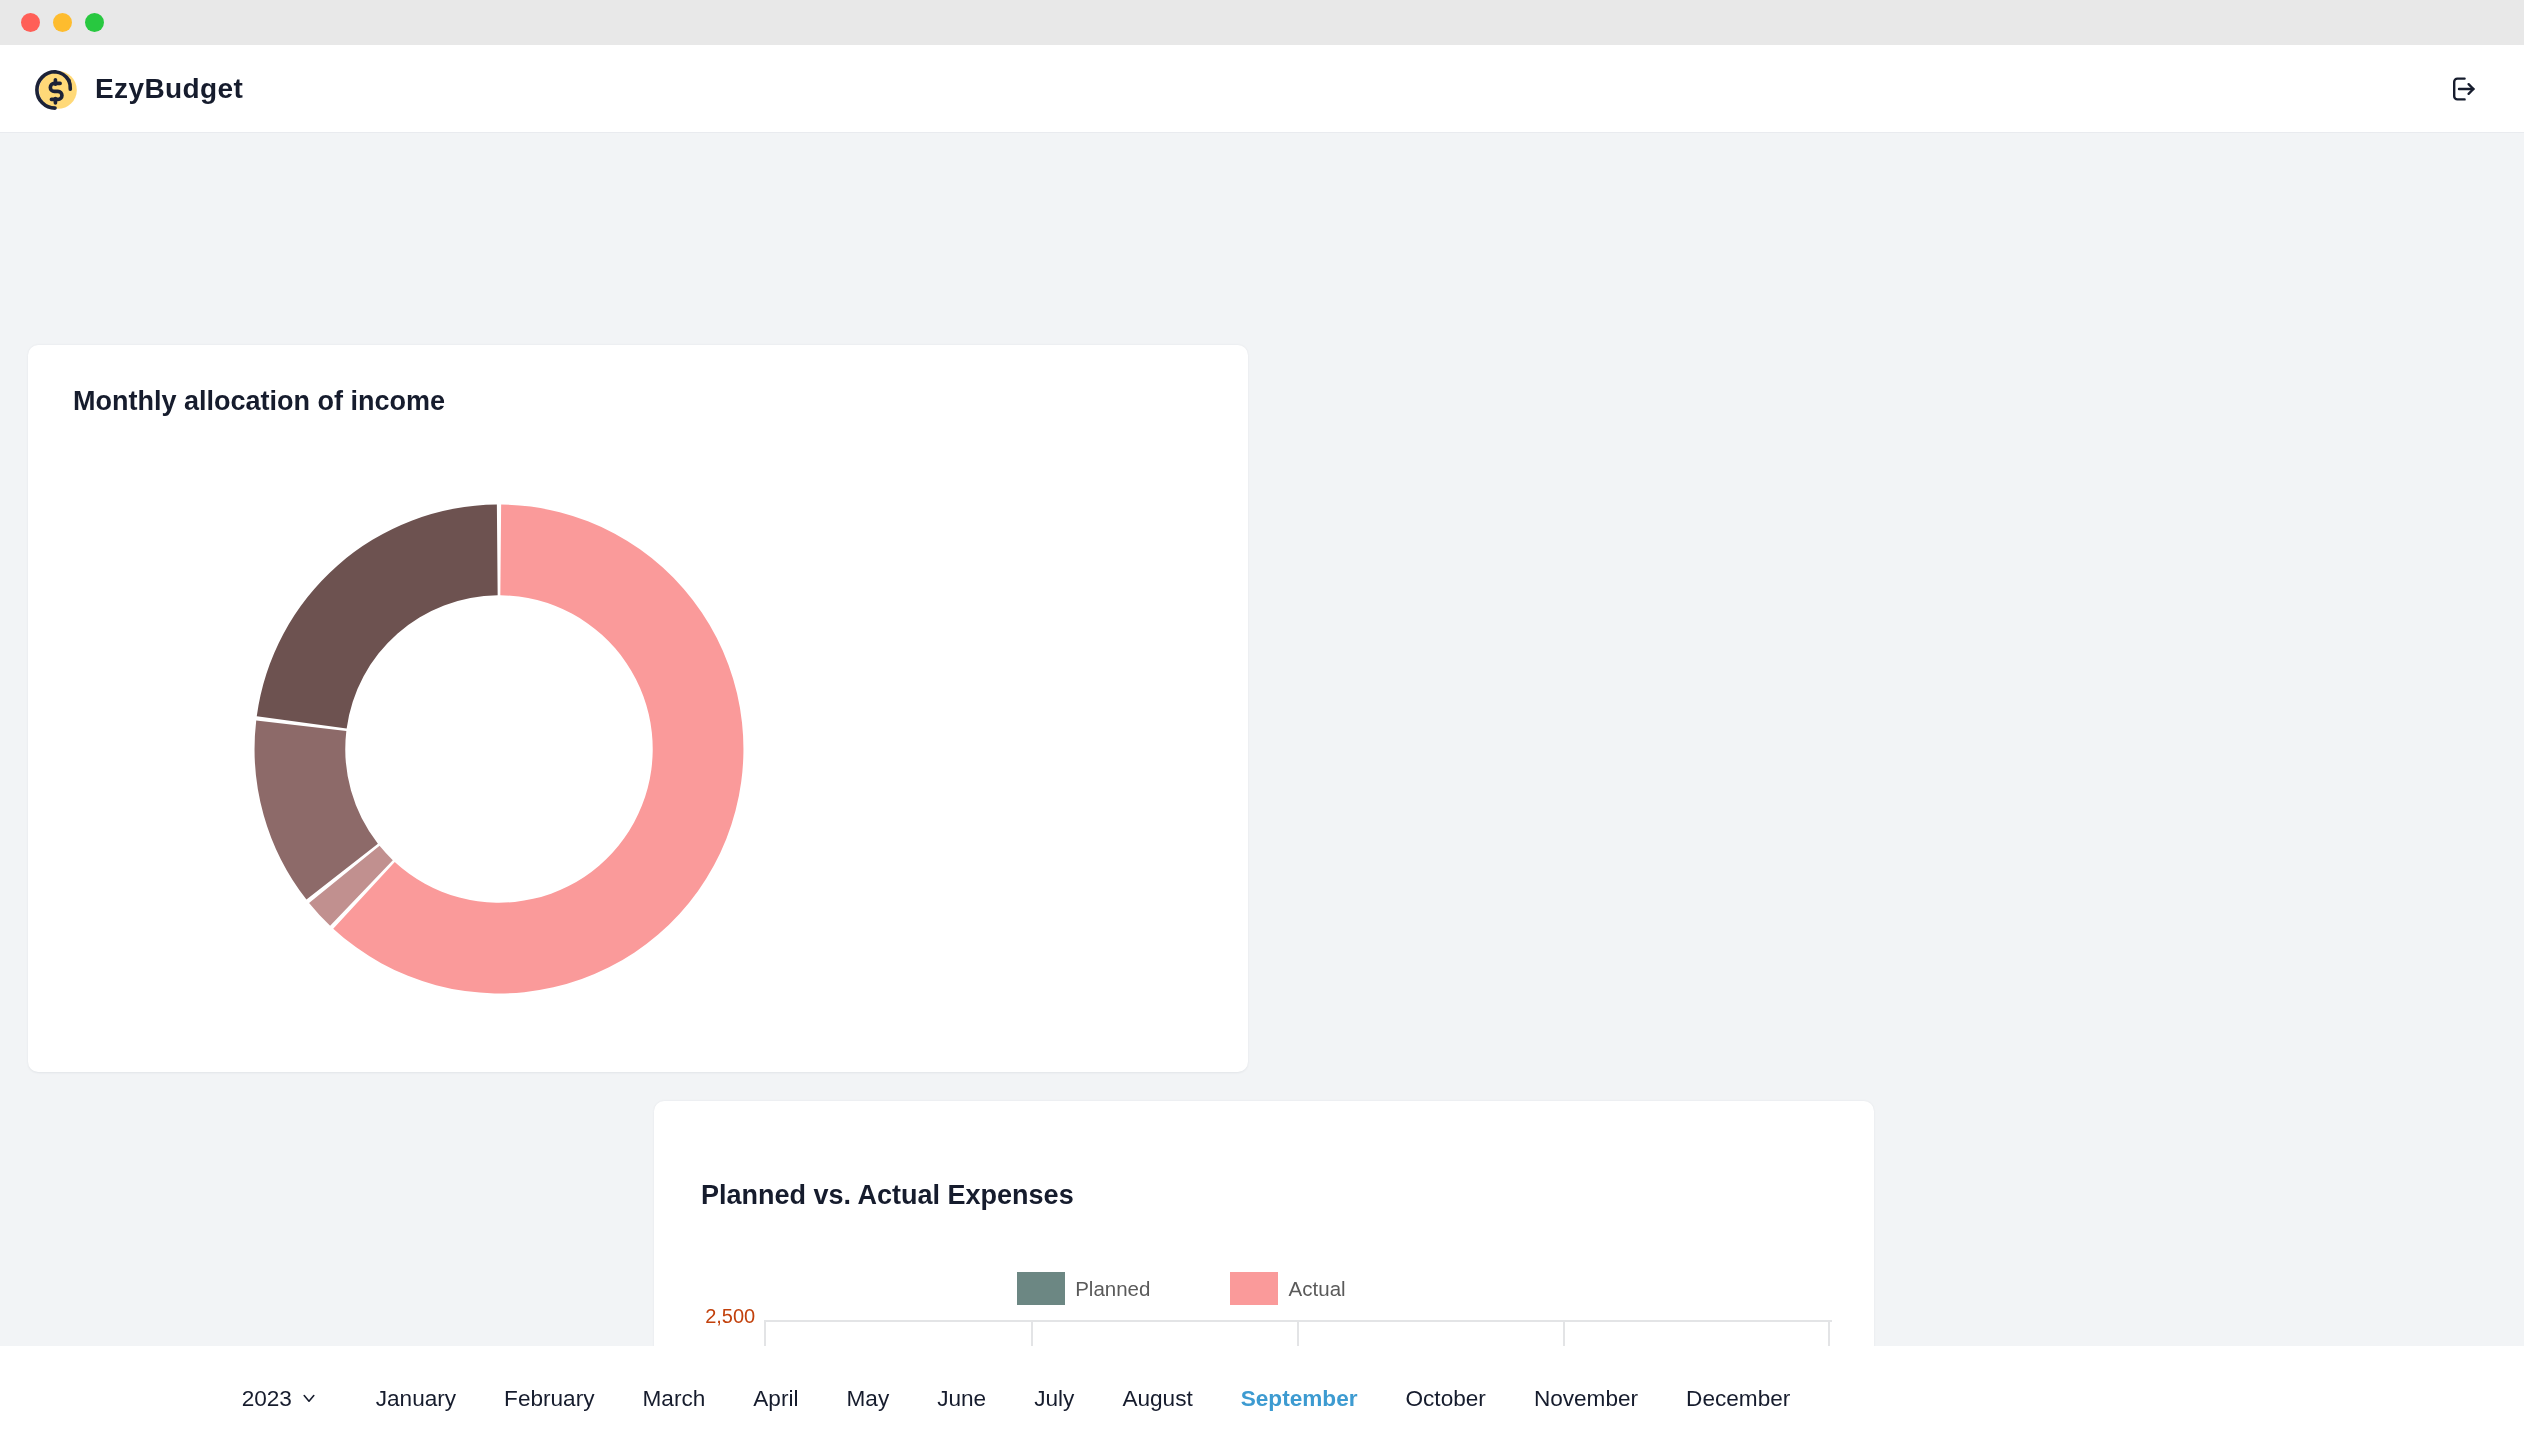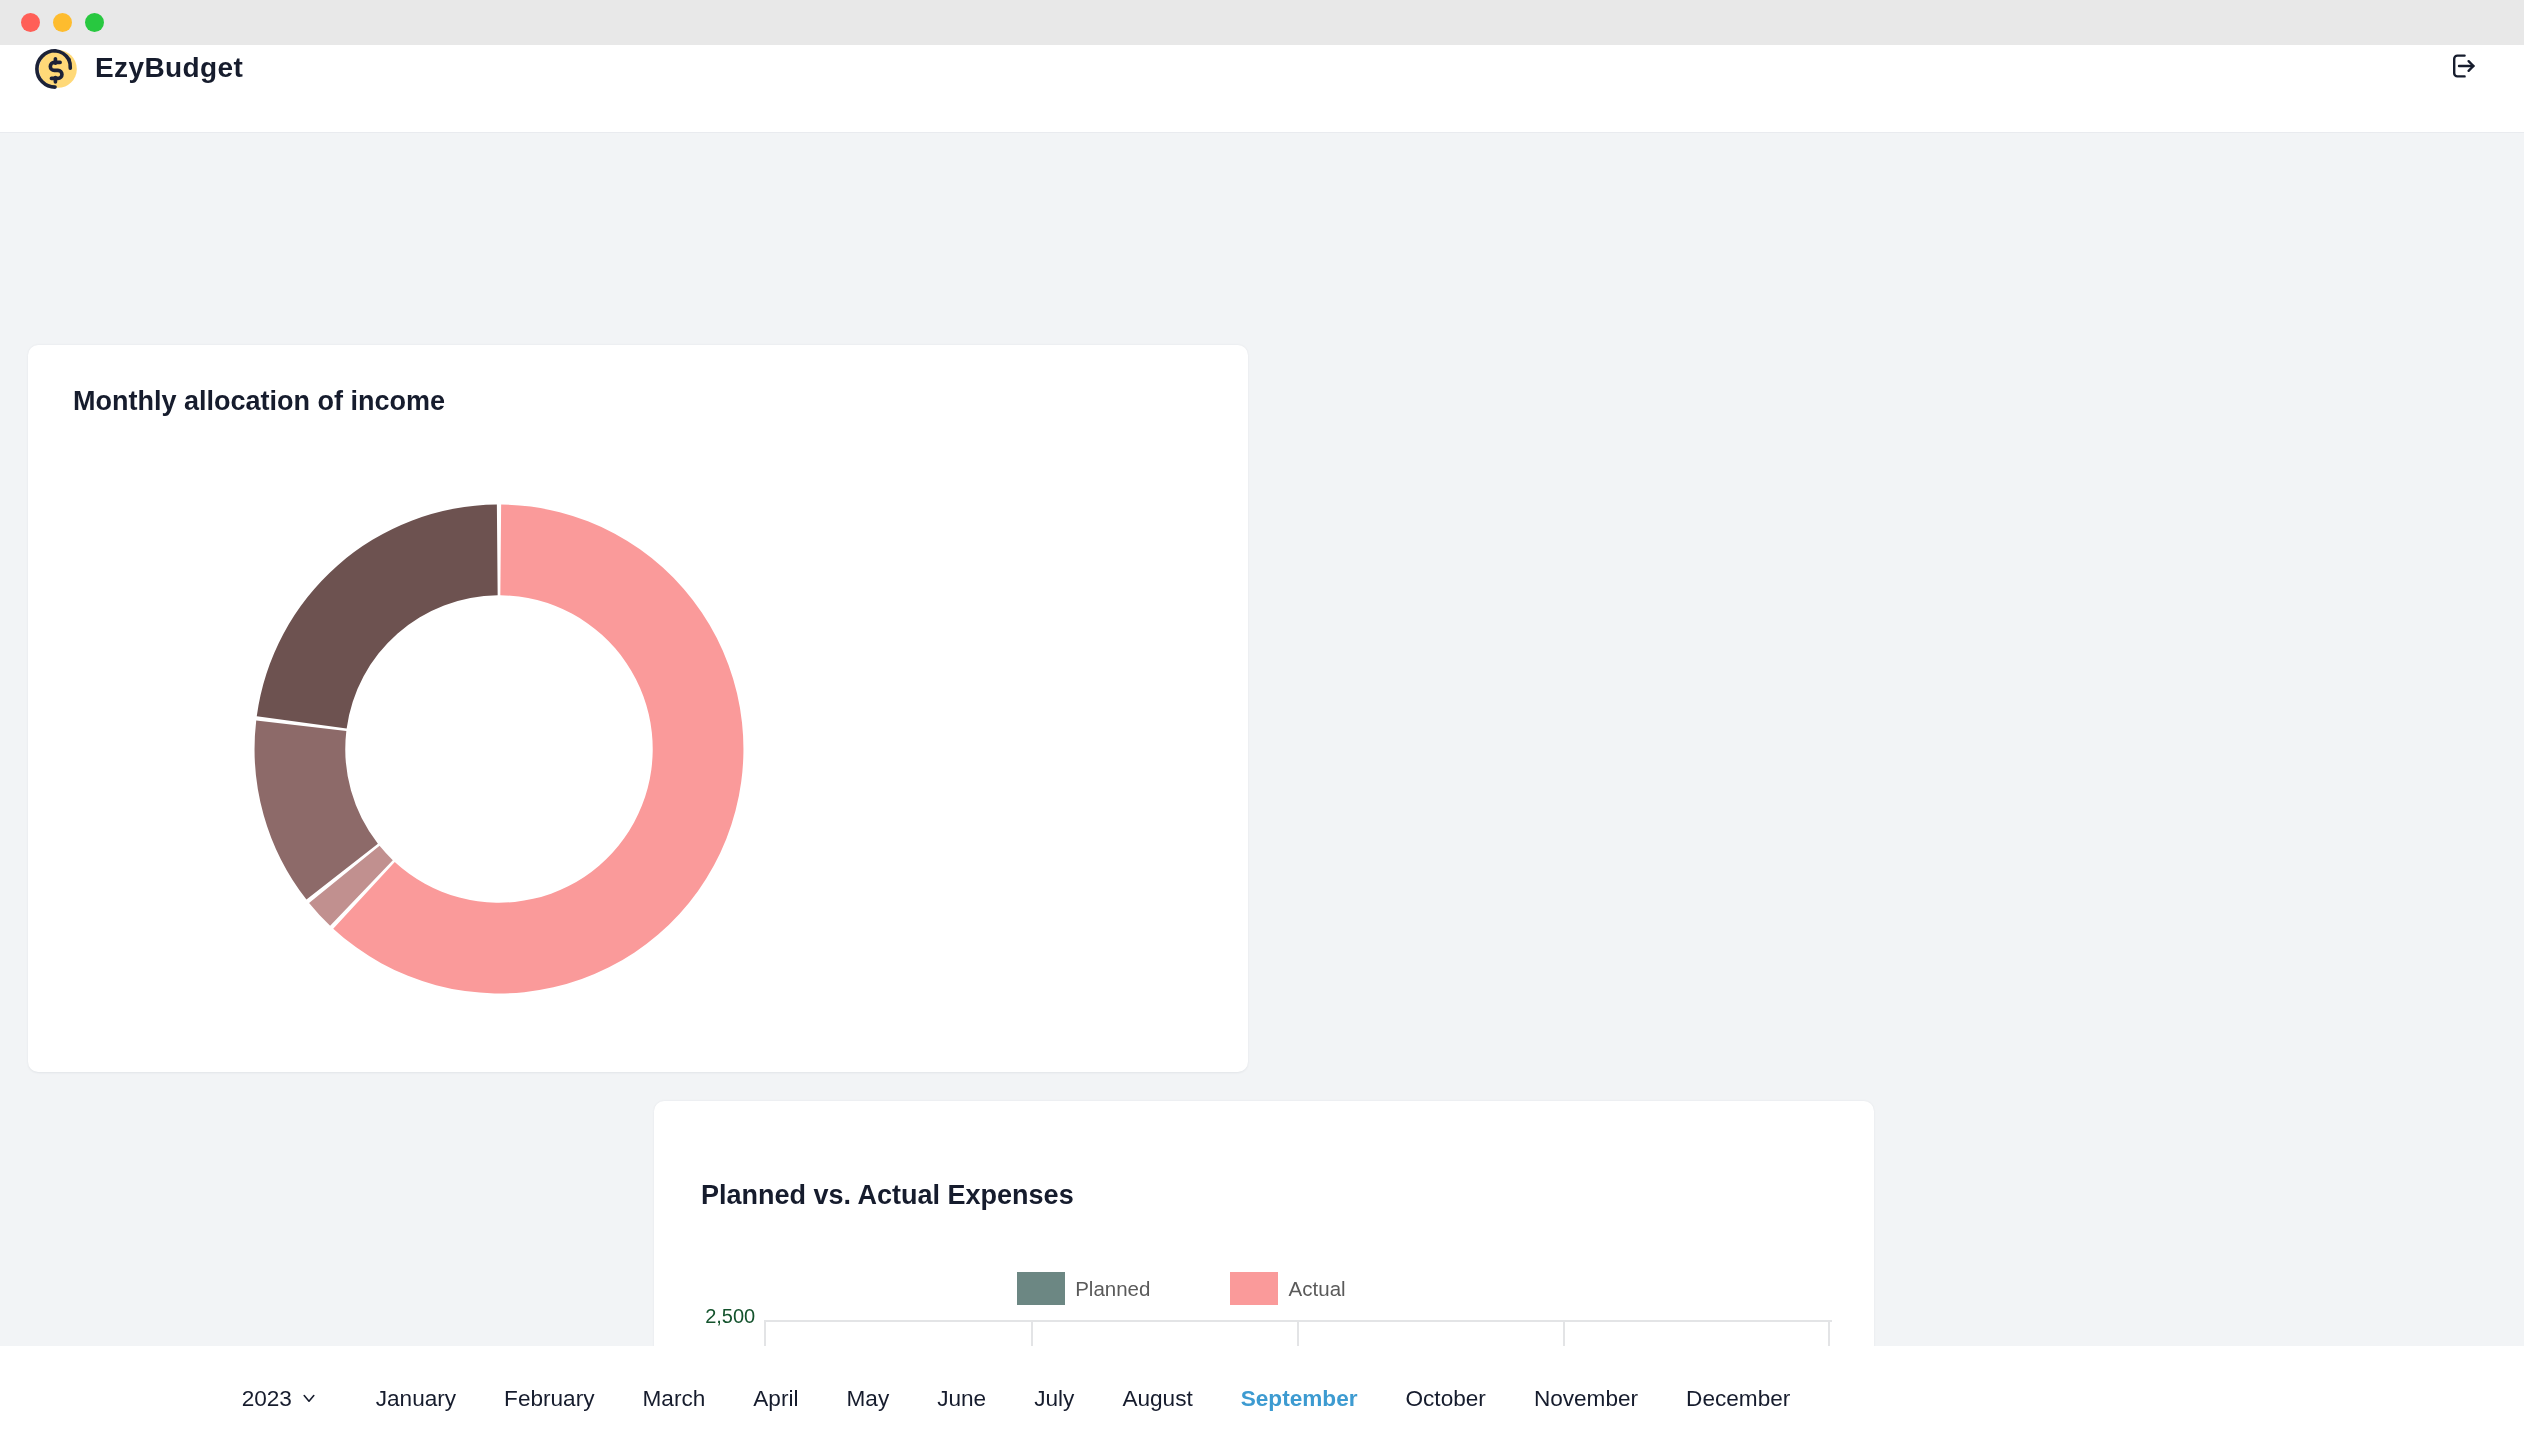--- a/index.html
+++ b/index.html
@@ -29,21 +29,21 @@
   .tl-green  { background: #28c840; }
 
   
   .app-header {
     position: absolute;
     left: 0; top: 45px;
     width: 2525px; height: 88px;
     background: #ffffff;
     border-bottom: 0.7px solid #e9ebef;
     display: flex;
-    align-items: flex-start;
+    align-items: center;
     padding: 0 41px 0 34px;
   }
   .brand { display: flex; align-items: center; gap: 16px; }
   .brand-logo { width: 45px; height: 45px; position: relative; }
   .brand-name {
     font-size: 28px;
     font-weight: bold;
     color: #161c2d;
     letter-spacing: 0.4px;
   }
@@ -137,21 +137,21 @@
     position: absolute;
     left: 110px; top: 219px;
     width: 1068px; height: 161px;
   }
   .y-tick-label {
     position: absolute;
     right: 100%;
     top: -14.6px;
     margin-right: 8.8px;
     font-size: 20px;
-    color: #14532d;
+    color: #c2410c;
     white-space: nowrap;
   }
   .axis-top-line {
     position: absolute;
     left: 0; top: 0;
     width: 100%; height: 2.2px;
     background: #e3e4e6;
   }
   .v-grid {
     position: absolute;

